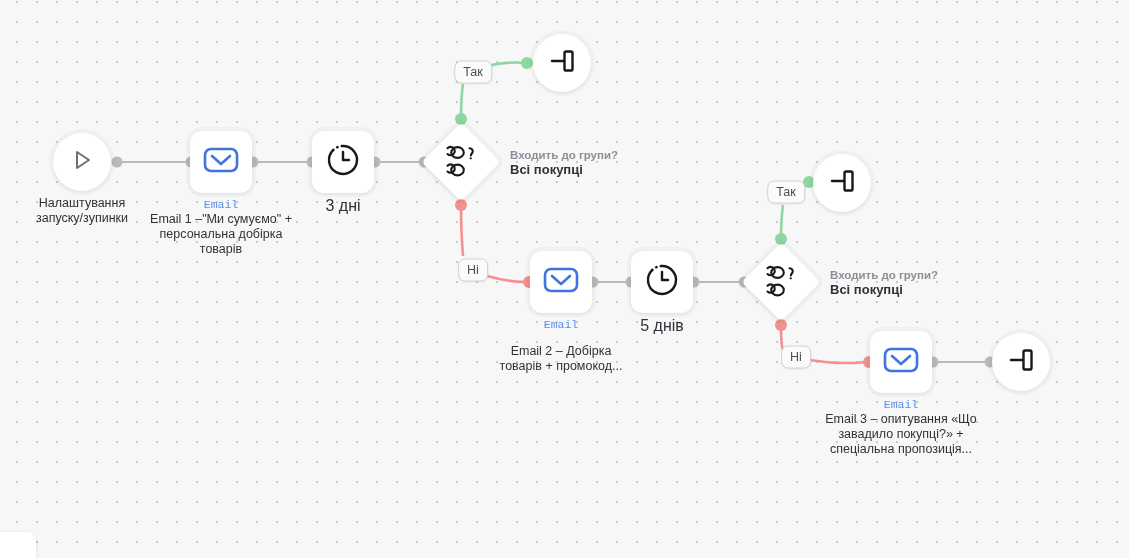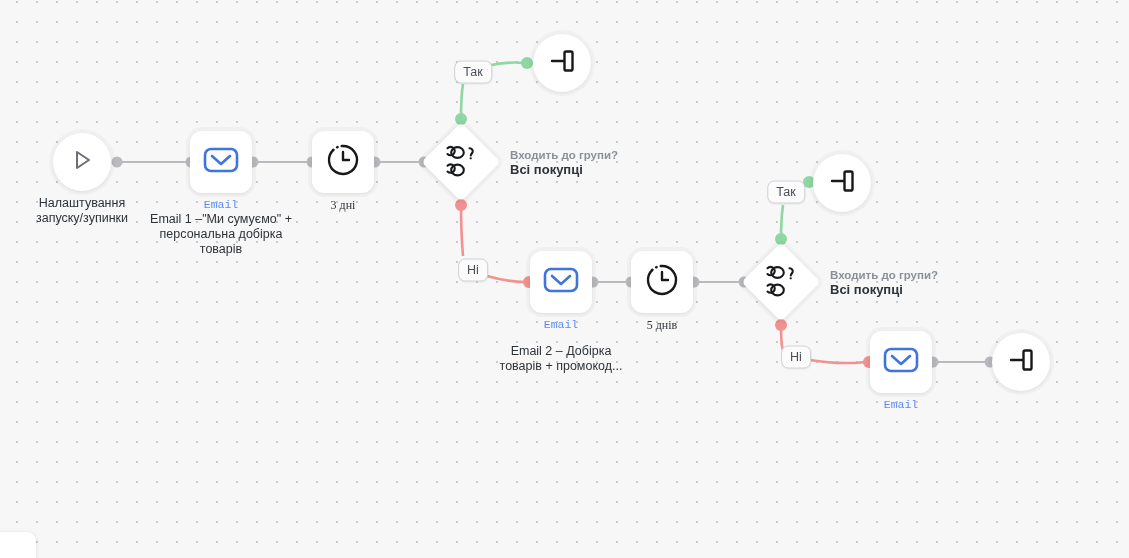--- a/index.html
+++ b/index.html
@@ -96,22 +96,21 @@
   }
   .caption-kind {
     color: #5b8cf0;
     font-size: 11.5px;
     line-height: 14px;
     margin-bottom: 1px;
     font-family: Liberation Mono, monospace;
   }
   .caption-timer {
     color: #2e3338;
-    font-size: 12px;
-    font-family: Liberation Serif, serif;
+    font-size: 16px;
   }
 
   
   .side-label {
     position: absolute;
     text-align: left;
     font-weight: bold;
   }
   .side-label .q {
     color: #8b9097;
@@ -341,20 +340,23 @@
     <div class="square-node">
       <span>
         <svg width="36" height="30" viewBox="0 0 36 30">
           <rect x="2" y="4" width="32" height="22" rx="6" ry="6" fill="none" stroke="#3f74e0" stroke-width="2.6"></rect>
           <path d="M9 11 L18 19 L27 11" fill="none" stroke="#3f74e0" stroke-width="2.6" stroke-linecap="round" stroke-linejoin="round"></path>
         </svg>
       </span>
     </div>
   </div>
   <div class="caption caption-kind" style="left:901px; top:398px; width:160px;">Email</div>
+  <div class="caption" style="left:901px; top:412px; width:250px;">Email 3 – опитування «Що
+завадило покупці?» +
+спеціальна пропозиція...</div>
 
   <div class="node" style="left:1021px; top:362px;">
     <div class="round-node">
       <span>
         <svg width="30" height="28" viewBox="0 0 30 28">
           <path d="M5 14 L17 14" stroke="#17181a" stroke-width="2.4" stroke-linecap="round"></path>
           <rect x="17.5" y="4.5" width="8" height="19" rx="1.6" ry="1.6" fill="none" stroke="#17181a" stroke-width="2.4"></rect>
         </svg>
       </span>
     </div>

